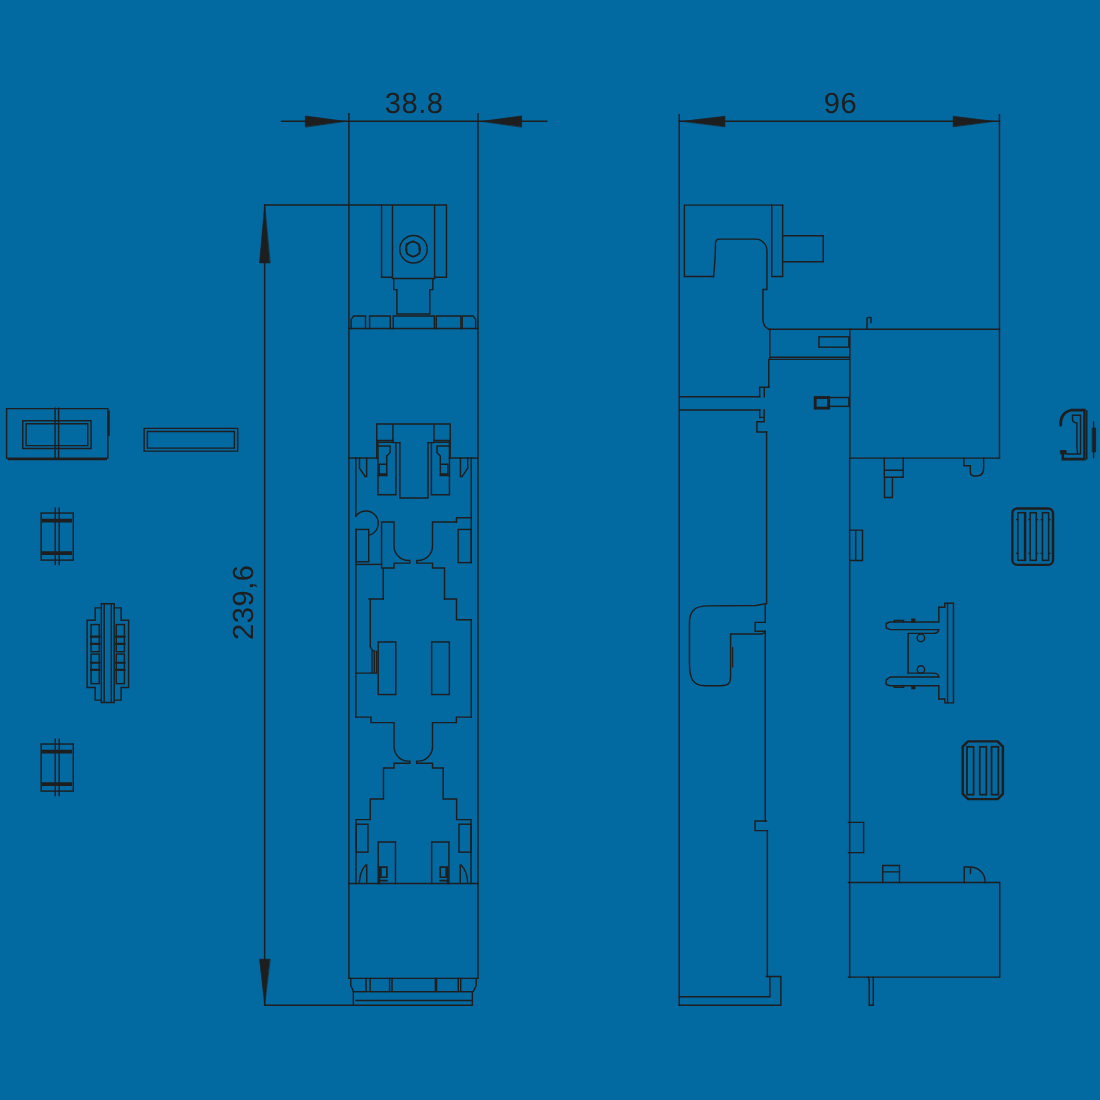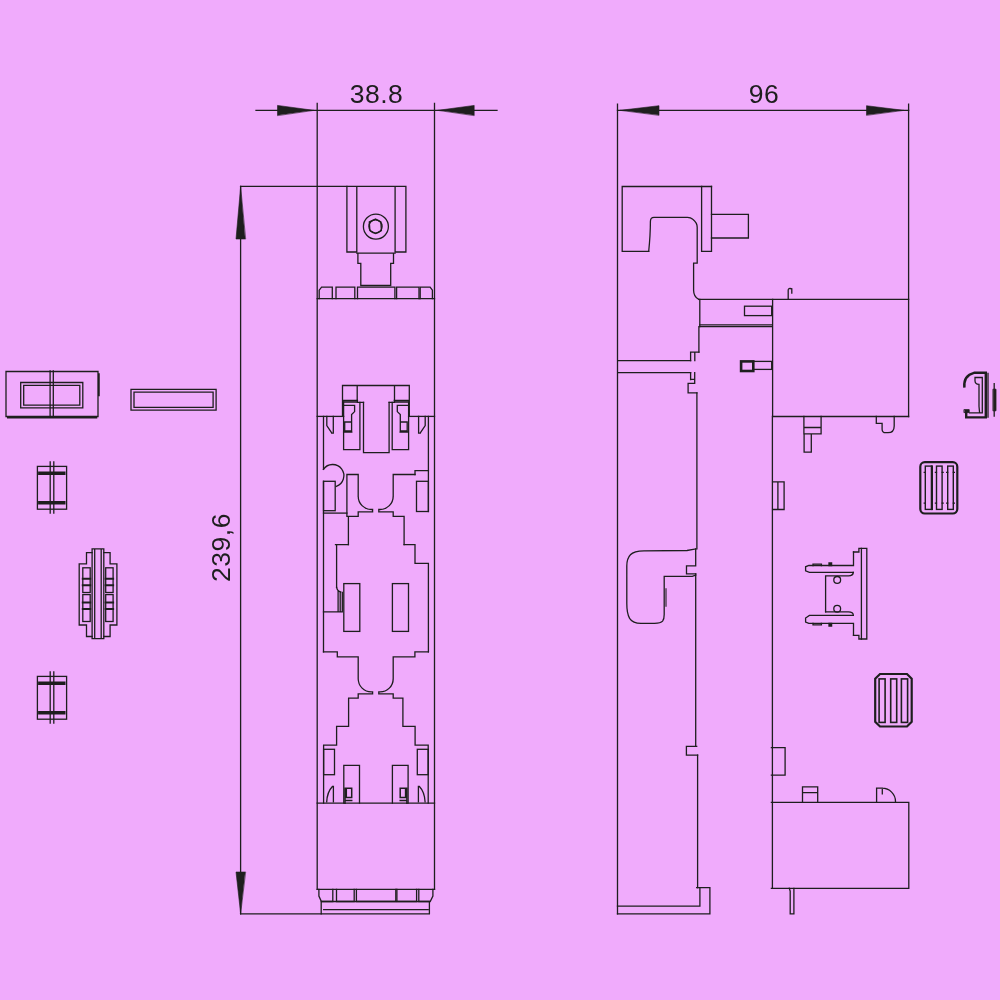--- a/index.html
+++ b/index.html
@@ -1,16 +1,16 @@
 <!DOCTYPE html>
 <html><head>
 <meta charset="utf-8">
 <style>
   html,body{margin:0;padding:0;background:#fff;}
-  .wrap{width:1000px;height:1000px;position:relative;background:#f0abfc;}
+  .wrap{width:1000px;height:1000px;position:relative;background:#0369a1;}
   svg{display:block;}
   text{font-family:"Liberation Sans",sans-serif;fill:#1e1e1e;}
 </style>
 </head>
 <body>
 <div class="wrap">
 <svg width="1000" height="1000" viewBox="0 0 1000 1000" fill="none" stroke="#1e1e1e" stroke-width="1.3" stroke-linecap="square" stroke-linejoin="miter">
 
 <text x="376.5" y="103" font-size="26.5" letter-spacing="0.5" text-anchor="middle" stroke="none">38.8</text>
 

